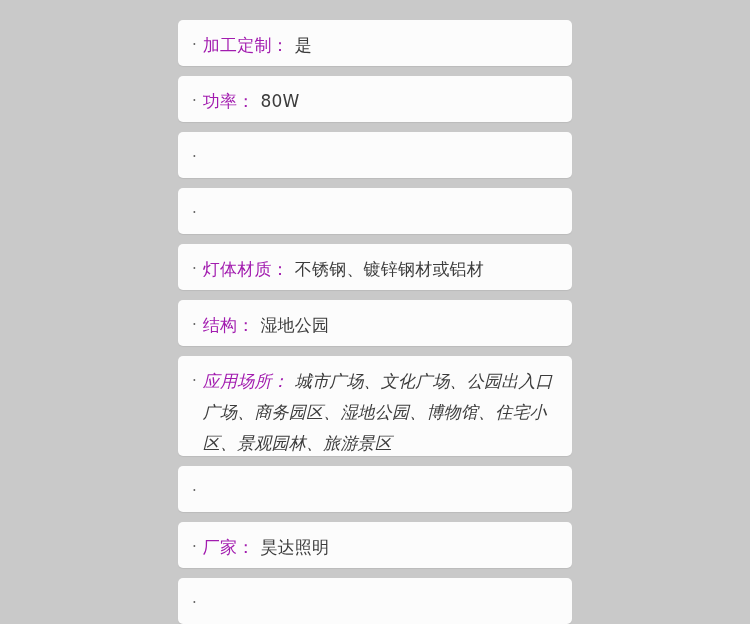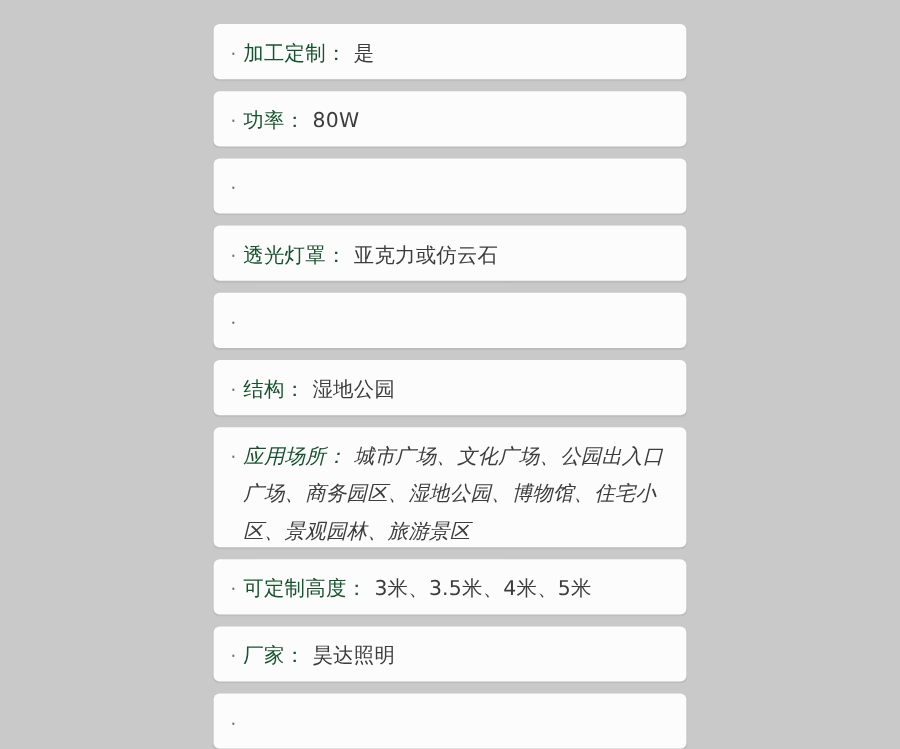--- a/index.html
+++ b/index.html
@@ -40,21 +40,21 @@
     flex: 0 0 auto;
   }
   .row-text {
     font-size: 17px;
     line-height: 30px;
     color: #3c3c3c;
     letter-spacing: 0.2px;
     word-break: break-all;
   }
   .row-label {
-    color: #14532d;
+    color: #a21caf;
   }
   .row-value {
     color: #3c3c3c;
     padding-left: 6px;
   }
   .tall .row-text {
     line-height: 31px;
     font-style: italic;
   }
 </style>
@@ -72,40 +72,39 @@
     <span class="bullet">·</span>
     <span class="row-text"><span class="row-label">功率：</span><span class="row-value">80W</span></span>
   </div>
 
   <div class="spec-row">
     <span class="bullet">·</span>
   </div>
 
   <div class="spec-row">
     <span class="bullet">·</span>
-    <span class="row-text"><span class="row-label">透光灯罩：</span><span class="row-value">亚克力或仿云石</span></span>
   </div>
 
   <div class="spec-row">
     <span class="bullet">·</span>
+    <span class="row-text"><span class="row-label">灯体材质：</span><span class="row-value">不锈钢、镀锌钢材或铝材</span></span>
   </div>
 
   <div class="spec-row">
     <span class="bullet">·</span>
     <span class="row-text"><span class="row-label">结构：</span><span class="row-value">湿地公园</span></span>
   </div>
 
   <div class="spec-row tall">
     <span class="bullet">·</span>
     <span class="row-text"><span class="row-label">应用场所：</span><span class="row-value">城市广场、文化广场、公园出入口广场、商务园区、湿地公园、博物馆、住宅小区、景观园林、旅游景区</span></span>
   </div>
 
   <div class="spec-row">
     <span class="bullet">·</span>
-    <span class="row-text"><span class="row-label">可定制高度：</span><span class="row-value">3米、3.5米、4米、5米</span></span>
   </div>
 
   <div class="spec-row">
     <span class="bullet">·</span>
     <span class="row-text"><span class="row-label">厂家：</span><span class="row-value">昊达照明</span></span>
   </div>
 
   <div class="spec-row">
     <span class="bullet">·</span>
   </div>

